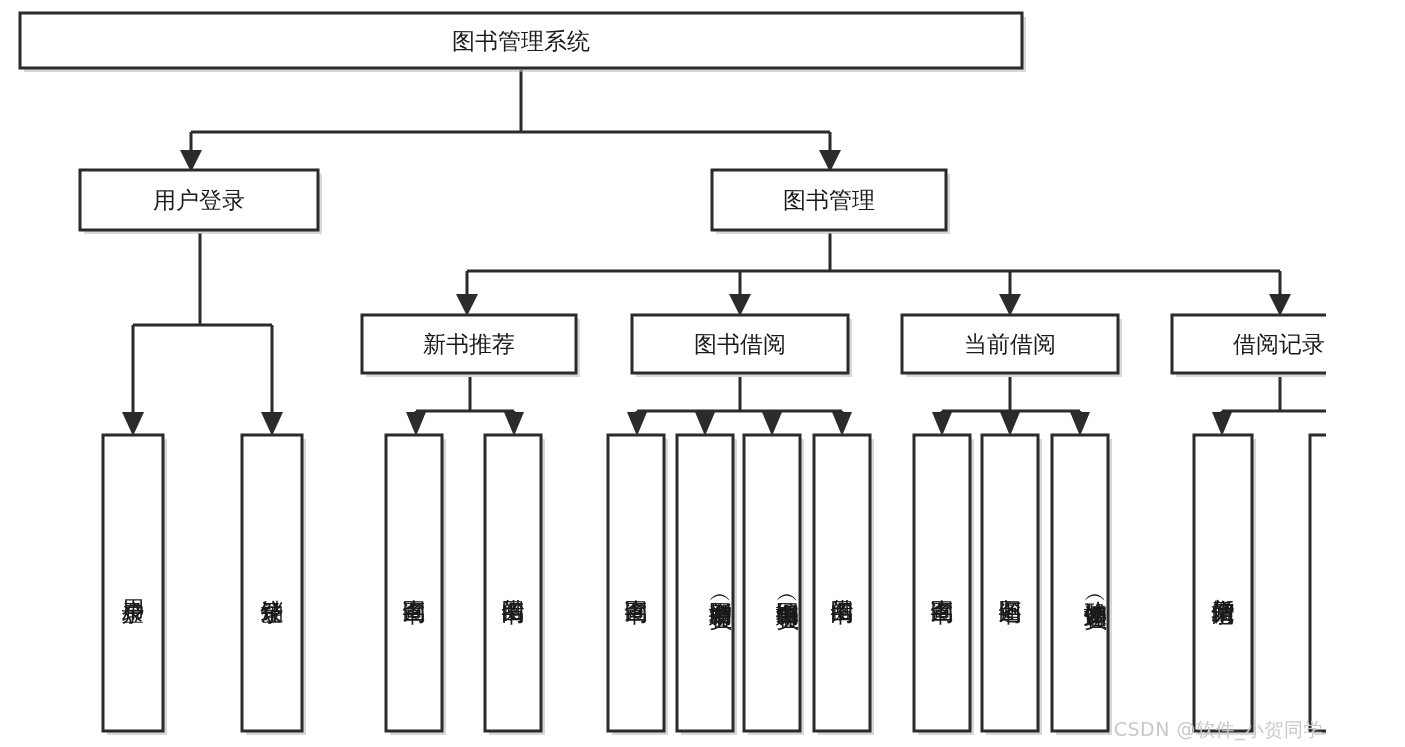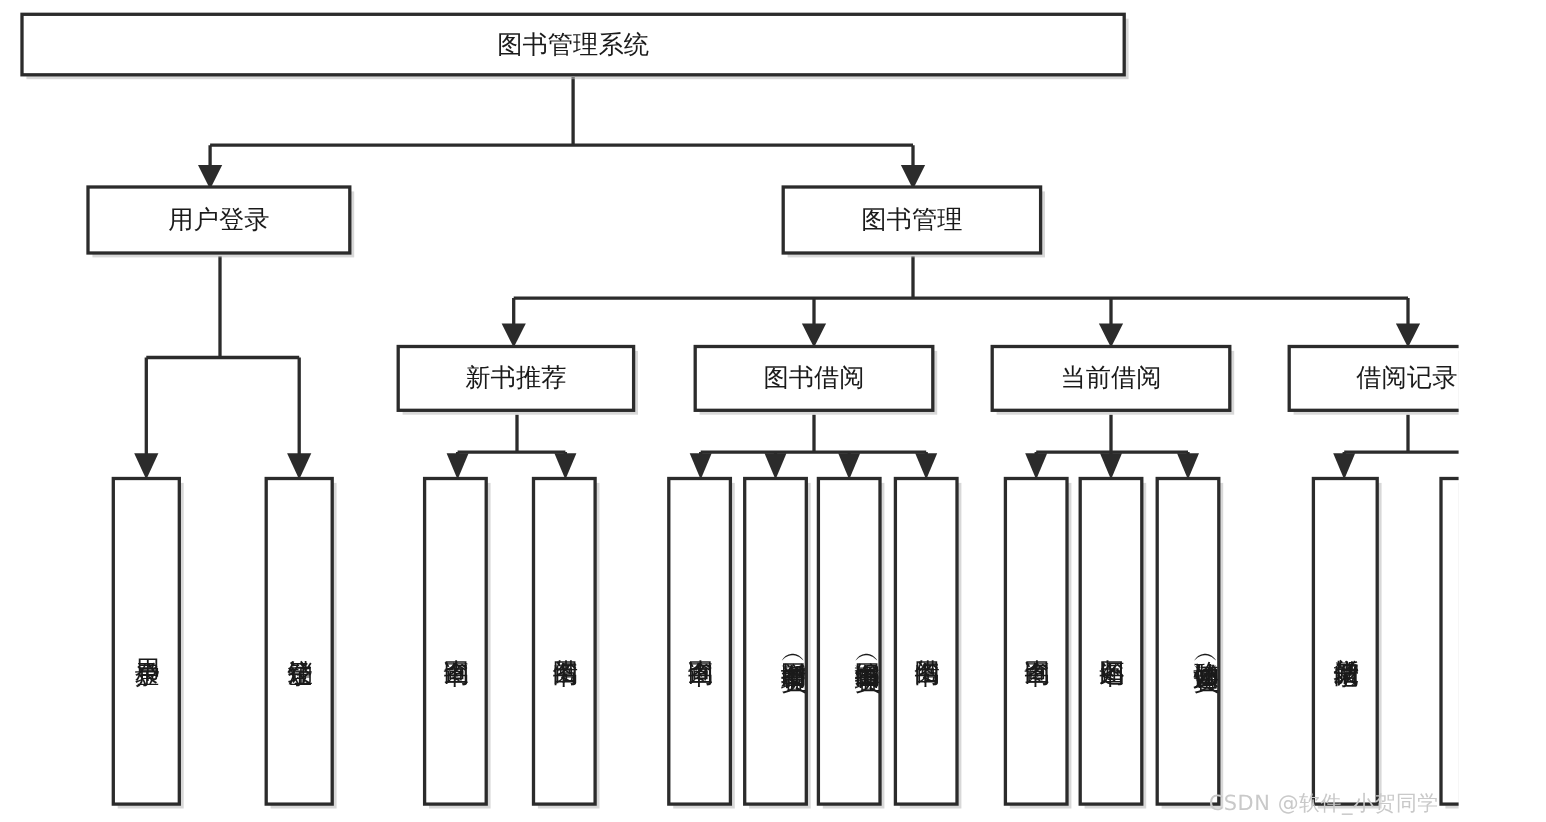--- a/index.html
+++ b/index.html
@@ -63,21 +63,21 @@
     letter-spacing: 1px;
     display: flex;
     align-items: center;
     justify-content: center;
     text-align: center;
     white-space: nowrap;
     pointer-events: none;
   }
   #watermark {
     position: absolute;
-    right: 18px;
+    right: 3px;
     bottom: 4px;
     font-family: "DejaVu Sans", "Liberation Sans", sans-serif;
     font-size: 19px;
     color: #c9c9c9;
     letter-spacing: 0.5px;
     white-space: nowrap;
   }
 </style>
 </head>
 <body>

